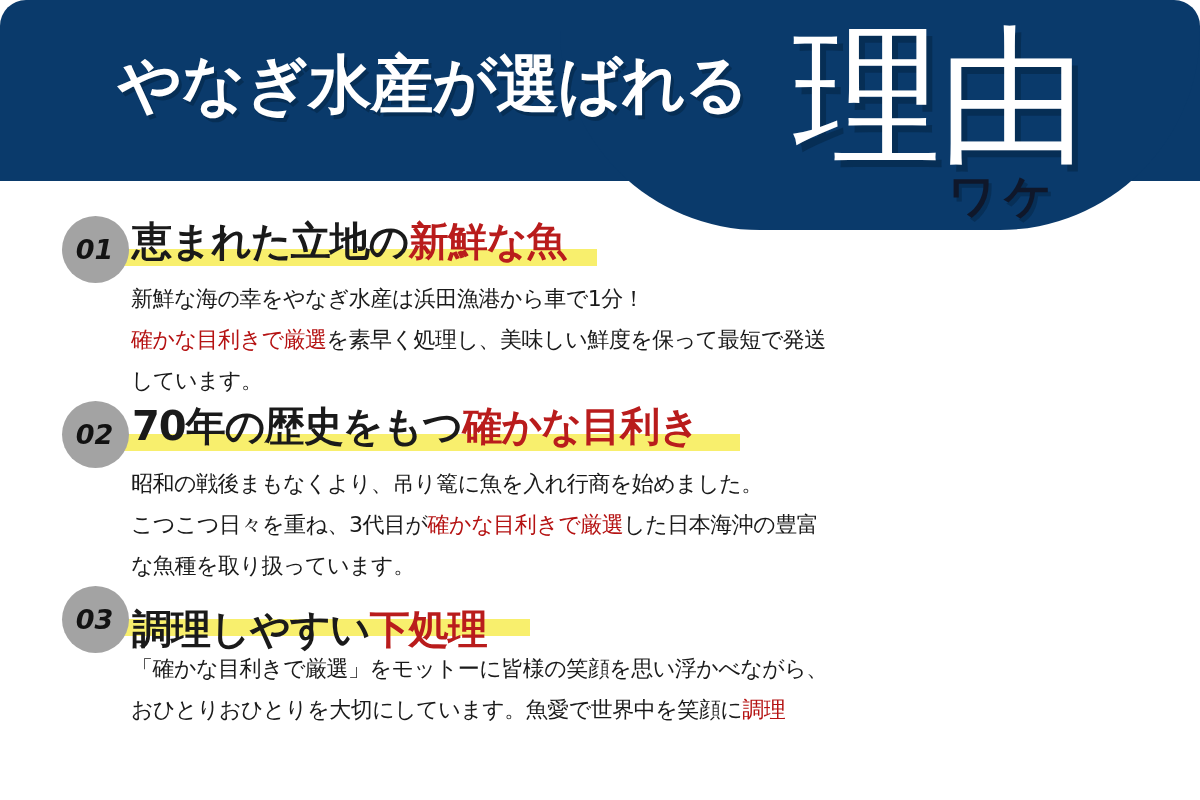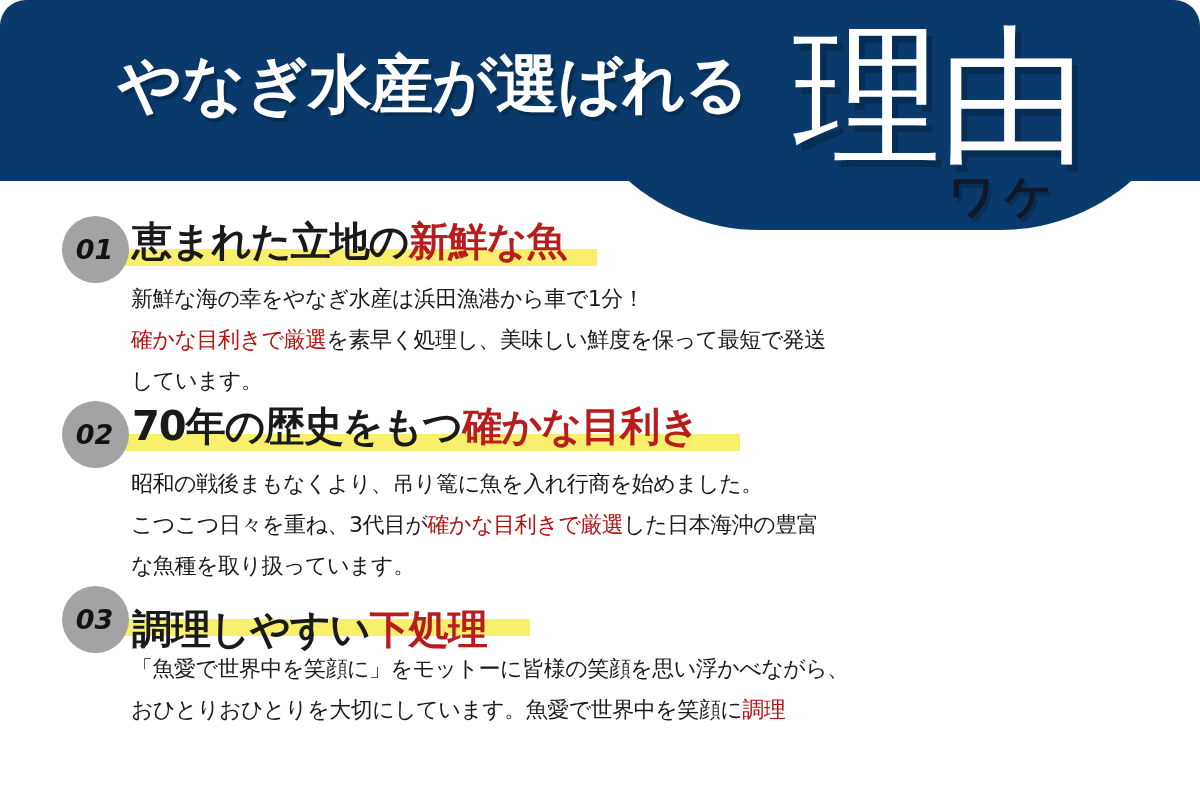--- a/index.html
+++ b/index.html
@@ -243,19 +243,19 @@
 
     <div class="reason r3">
       <div class="head-highlight"></div>
       <div class="badge">
         <div class="badge-label">03</div>
       </div>
       <div class="reason-head">
         <span>調理しやすい</span><span class="accent">下処理</span>
       </div>
       <div class="reason-body">
-          <span class="line"><span>「魚愛で世界中を笑顔に」をモットーに皆様の笑顔を思い浮かべながら、</span></span>
+          <span class="line"><span>「確かな目利きで厳選」をモットーに皆様の笑顔を思い浮かべながら、</span></span>
           <span class="line"><span>おひとりおひとりを大切にしています。魚愛で世界中を笑顔に</span><span class="accent">調理</span></span>
         </div>
     </div>
 
   </div>
 </div>
 
 </body></html>

